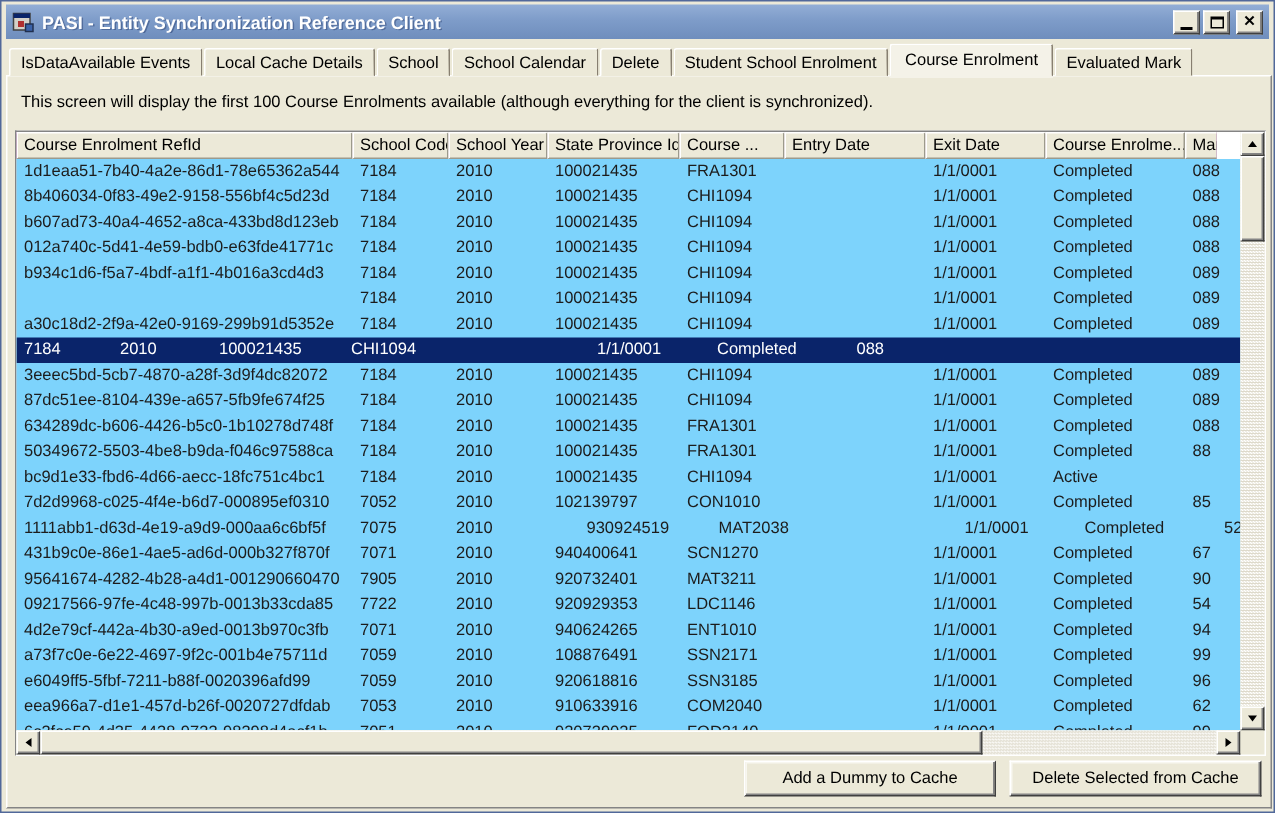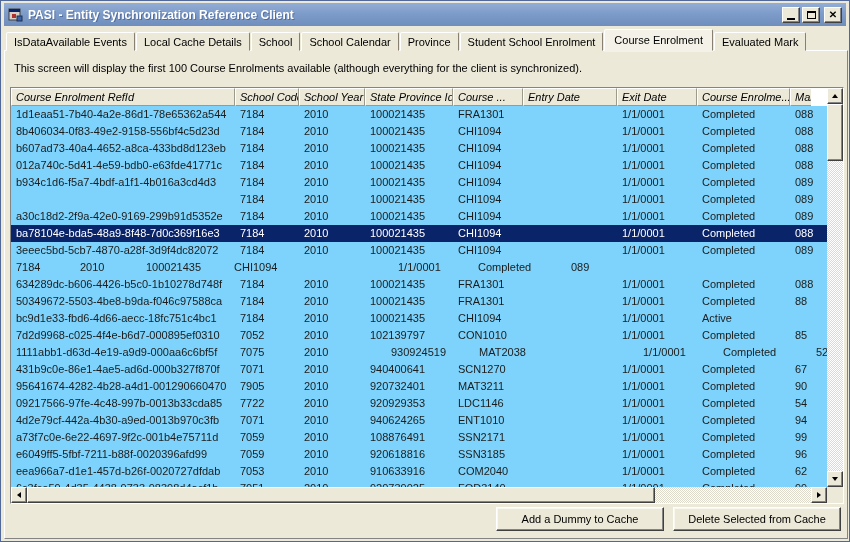--- a/index.html
+++ b/index.html
@@ -67,21 +67,21 @@
   }
 
   
   .grid {
     position:absolute; left:5px; top:36px; width:834px; height:417px;
     background:#fff;
     border:1px solid; border-color:#848484 #fff #fff #848484;
   }
   .ghead {
     position:absolute; left:0; top:0; right:32px; height:18px;
-    display:flex; overflow:hidden; background:#701a75;font-style:italic;
+    display:flex; overflow:hidden; background:#701a75;
   }
   .hcell {
     flex:none; height:18px; padding:2px 2px 0 4px;
     font-size:11px; color:#000; white-space:nowrap; overflow:hidden;
     border-top:1px solid #fff; border-left:1px solid #fff;
     border-right:1px solid #9c9a8c; border-bottom:1px solid #9c9a8c;
     background:#ece9d8;
   }
   .gbody {
     position:absolute; left:0; top:18px; right:16px; bottom:16px;
@@ -155,21 +155,21 @@
           <span class="glyph-close">✕</span>
         </span>
     </span>
   </div>
 
   <div class="tabstrip">
       <div class="tab">IsDataAvailable Events</div>
       <div class="tab">Local Cache Details</div>
       <div class="tab">School</div>
       <div class="tab">School Calendar</div>
-      <div class="tab">Province</div>
+      <div class="tab">Delete</div>
       <div class="tab">Student School Enrolment</div>
       <div class="tab active">Course Enrolment</div>
       <div class="tab">Evaluated Mark</div>
     </div>
 
   <div class="tabpanel">
 
     <div class="info-label">This screen will display the first 100 Course Enrolments available (although everything for the client is synchronized).</div>
 
     <div class="grid">
@@ -256,21 +256,20 @@
             <div class="gcell" style="width: 64px;">7184</div>
             <div class="gcell" style="width: 66px;">2010</div>
             <div class="gcell" style="width: 88px;">100021435</div>
             <div class="gcell" style="width: 70px;">CHI1094</div>
             <div class="gcell" style="width: 94px;"></div>
             <div class="gcell" style="width: 80px;">1/1/0001</div>
             <div class="gcell" style="width: 93px;">Completed</div>
             <div class="gcell" style="width: 42px;">089</div>
           </div>
           <div class="grow selected">
-            <div class="gcell" style="width: 224px;">ba78104e-bda5-48a9-8f48-7d0c369f16e3</div>
             <div class="gcell" style="width: 64px;">7184</div>
             <div class="gcell" style="width: 66px;">2010</div>
             <div class="gcell" style="width: 88px;">100021435</div>
             <div class="gcell" style="width: 70px;">CHI1094</div>
             <div class="gcell" style="width: 94px;"></div>
             <div class="gcell" style="width: 80px;">1/1/0001</div>
             <div class="gcell" style="width: 93px;">Completed</div>
             <div class="gcell" style="width: 42px;">088</div>
           </div>
           <div class="grow">
@@ -278,20 +277,21 @@
             <div class="gcell" style="width: 64px;">7184</div>
             <div class="gcell" style="width: 66px;">2010</div>
             <div class="gcell" style="width: 88px;">100021435</div>
             <div class="gcell" style="width: 70px;">CHI1094</div>
             <div class="gcell" style="width: 94px;"></div>
             <div class="gcell" style="width: 80px;">1/1/0001</div>
             <div class="gcell" style="width: 93px;">Completed</div>
             <div class="gcell" style="width: 42px;">089</div>
           </div>
           <div class="grow">
+            <div class="gcell" style="width: 224px;">87dc51ee-8104-439e-a657-5fb9fe674f25</div>
             <div class="gcell" style="width: 64px;">7184</div>
             <div class="gcell" style="width: 66px;">2010</div>
             <div class="gcell" style="width: 88px;">100021435</div>
             <div class="gcell" style="width: 70px;">CHI1094</div>
             <div class="gcell" style="width: 94px;"></div>
             <div class="gcell" style="width: 80px;">1/1/0001</div>
             <div class="gcell" style="width: 93px;">Completed</div>
             <div class="gcell" style="width: 42px;">089</div>
           </div>
           <div class="grow">

